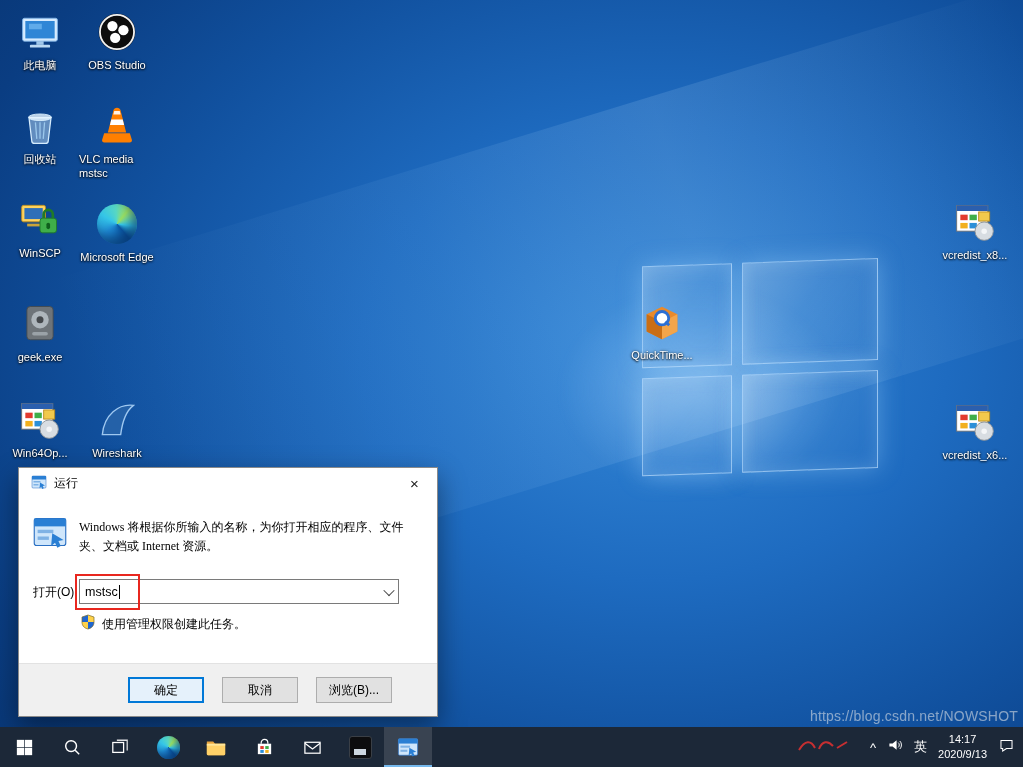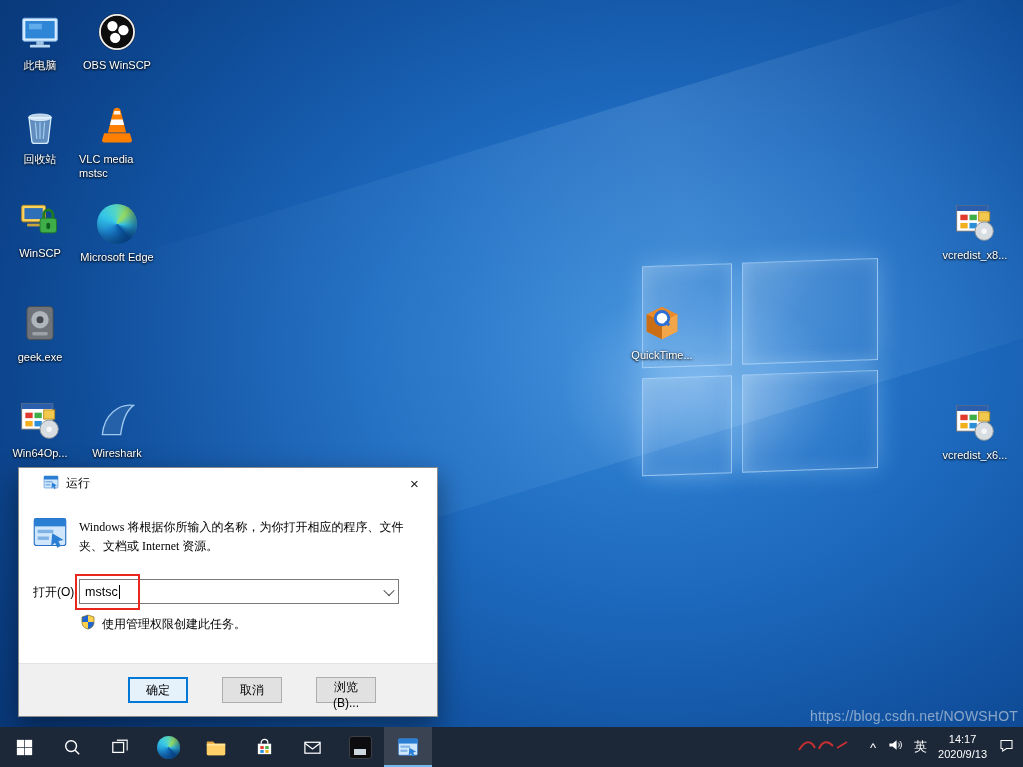--- a/index.html
+++ b/index.html
@@ -21,37 +21,37 @@
   .ic{width:48px;height:48px;display:flex;align-items:center;justify-content:center;}
   .lbl{font-size:11px;color:#fff;line-height:1.3;
     text-shadow:0 1px 2px rgba(0,0,0,.95),0 0 3px rgba(0,0,0,.65);}
   .edge-circle{width:40px;height:40px;border-radius:50%;
     background:conic-gradient(from 140deg at 50% 50%, #0b57a4, #1e88d2 25%, #35c6e8 45%, #57d7c3 60%, #9adf60 72%, #35c6e8 88%, #0b57a4);
     box-shadow:inset -5px -7px 10px rgba(6,40,90,.55);}
   .edge-circle.sm{width:23px;height:23px;box-shadow:inset -3px -4px 6px rgba(6,40,90,.55);}
   
   .run-dialog{position:absolute;left:18px;top:467px;width:418px;height:248px;background:#fff;
     border:1px solid #8a8a8a;box-shadow:0 10px 26px rgba(0,0,0,.42);font-size:12px;color:#000;}
-  .rd-titlebar{position:absolute;left:0;top:0;right:0;height:30px;display:flex;align-items:center;padding-left:24px;gap:7px;background:#fff;}
+  .rd-titlebar{position:absolute;left:0;top:0;right:0;height:30px;display:flex;align-items:center;padding-left:12px;gap:7px;background:#fff;}
   .rd-title{font-size:12px;}
   .rd-close{margin-left:auto;width:45px;height:30px;display:flex;align-items:center;justify-content:center;
     font-size:15px;color:#1a1a1a;cursor:pointer;}
   .rd-bigicon{position:absolute;left:13px;top:46px;}
   .rd-desc{position:absolute;left:60px;top:50px;width:336px;line-height:1.55;font-family:Liberation Serif, serif;}
   .rd-openlabel{position:absolute;left:14px;top:116px;}
   .rd-combo{position:absolute;left:60px;top:111px;width:320px;height:25px;background:#fff;border:1px solid #7a7a7a;
     display:flex;align-items:center;box-sizing:border-box;padding-left:5px;cursor:text;}
   .rd-val{font-size:12.5px;}
   .rd-caret{display:inline-block;width:1px;height:14px;background:#000;margin-left:1px;}
   .rd-arrowbox{margin-left:auto;width:19px;height:100%;display:flex;align-items:center;justify-content:center;cursor:pointer;}
   .chev{width:7px;height:7px;border-right:1.6px solid #454545;border-bottom:1.6px solid #454545;transform:rotate(45deg) translate(-1px,-1px);}
   .rd-redbox{position:absolute;left:56px;top:106px;width:61px;height:32px;border:2px solid #e8271f;pointer-events:none;z-index:5;}
   .rd-adminrow{position:absolute;left:61px;top:146px;display:flex;align-items:flex-end;gap:6px;}
   .rd-btnrow{position:absolute;left:0;right:0;bottom:0;height:52px;background:#f0f0f0;border-top:1px solid #e2e2e2;}
-  .rd-btn{position:absolute;top:13px;width:60px;height:26px;background:#e1e1e1;border:1px solid #adadad;
+  .rd-btn{position:absolute;top:13px;width:76px;height:26px;background:#e1e1e1;border:1px solid #adadad;
     font-size:12px;font-family:inherit;color:#000;cursor:pointer;}
   .rd-btn.default{border:1px solid #0078d7;box-shadow:inset 0 0 0 1px #0078d7;background:#e5f1fb;}
   .rd-btn:nth-of-type(1){left:109px;}
   .rd-btn:nth-of-type(2){left:203px;font-family:Liberation Serif, serif;}
   .rd-btn:nth-of-type(3){left:297px;}
   
   .taskbar{position:absolute;left:0;bottom:0;width:100%;height:40px;background:#1c2838;display:flex;align-items:stretch;z-index:50;}
   .tb-cell{width:48px;display:flex;align-items:center;justify-content:center;cursor:pointer;}
   .tb-cell.active{background:rgba(255,255,255,.13);box-shadow:inset 0 -2px 0 #76b9ed;}
   .tb-tray{margin-left:auto;display:flex;align-items:center;gap:11px;padding-right:8px;color:#fff;}
@@ -96,21 +96,21 @@
   <div class="dicon" style="left:79px;top:8px">
     <div class="ic">
       <svg viewBox="0 0 48 48" width="44" height="44">
           <circle cx="24" cy="24" r="20" fill="#0d0d0d"></circle>
           <circle cx="24" cy="24" r="18.6" fill="none" stroke="#f2f2f2" stroke-width="2"></circle>
           <circle cx="19" cy="17.5" r="5.6" fill="#fff"></circle>
           <circle cx="31" cy="22" r="5.6" fill="#fff"></circle>
           <circle cx="22" cy="30.5" r="5.6" fill="#fff"></circle>
         </svg>
     </div>
-    <div class="lbl">OBS WinSCP</div>
+    <div class="lbl">OBS Studio</div>
   </div>
 
   <div class="dicon" style="left:2px;top:102px">
     <div class="ic">
       <svg viewBox="0 0 48 48" width="44" height="44">
           <path d="M12 15h24l-3 25a3 3 0 0 1-3 3H18a3 3 0 0 1-3-3z" fill="rgba(205,233,255,.45)" stroke="#d5ecfd" stroke-width="1.4"></path>
           <ellipse cx="24" cy="14.5" rx="12.5" ry="3.6" fill="rgba(230,245,255,.8)" stroke="#d5ecfd"></ellipse>
           <path d="M19 20l1.5 18M24 20v18M29 20l-1.5 18" stroke="#9cc8ec" stroke-width="1.4" fill="none"></path>
         </svg>
     </div>

